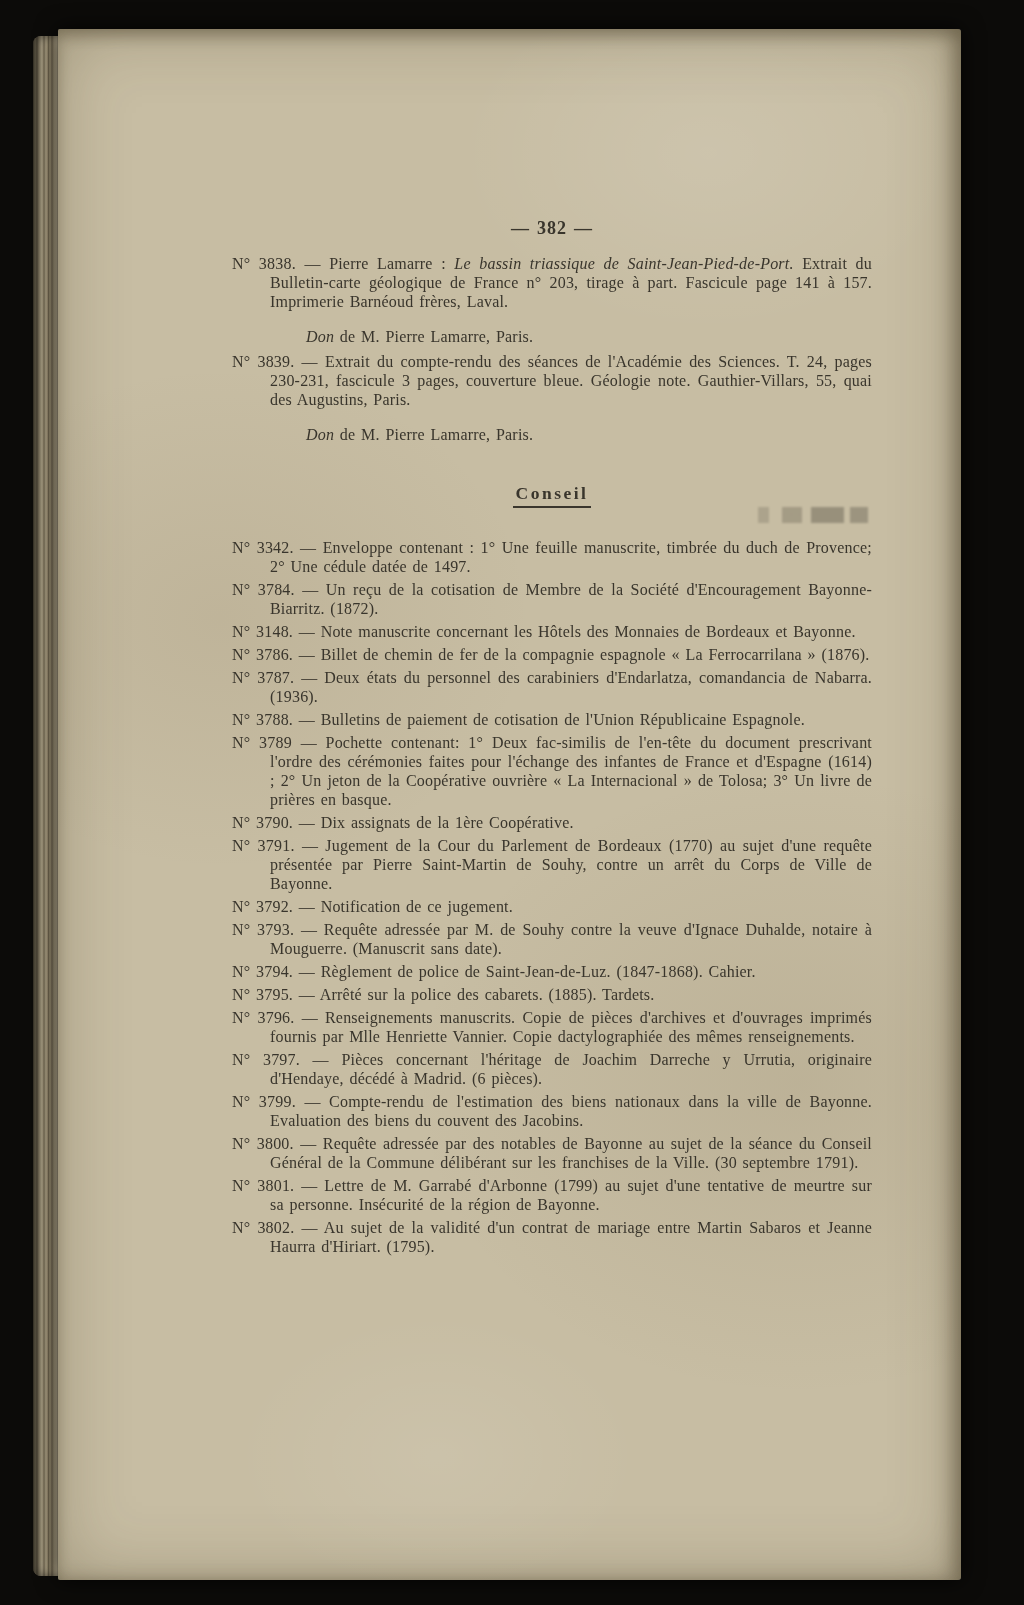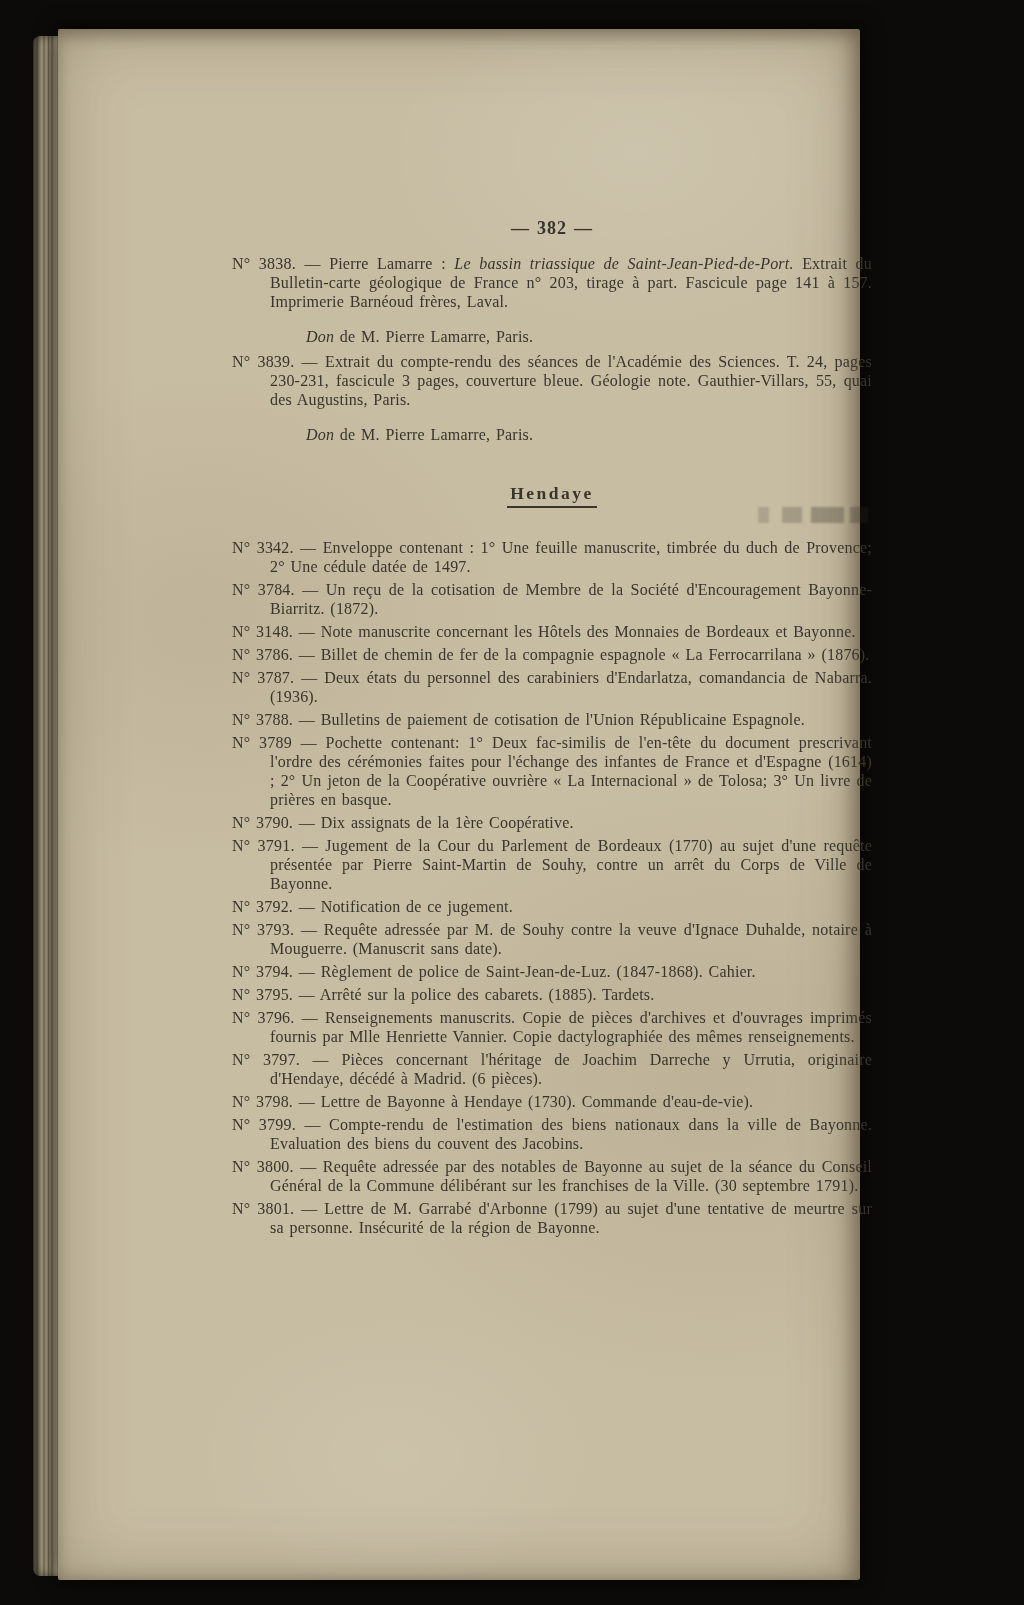--- a/index.html
+++ b/index.html
@@ -17,21 +17,21 @@
     position:absolute; left:33px; top:36px; width:27px; height:1540px;
     background: repeating-linear-gradient(90deg,
       #5f5643 0px, #9a8e72 2px, #6e6450 4px, #a2967a 6px,
       #c0b497 9px, #7a7059 11px, #b2a689 13px, #8d8166 15px);
     border-radius:8px 0 0 8px;
     box-shadow: inset 6px 0 8px rgba(0,0,0,.55);
   }
 
   
   .page {
-    position:absolute; left:58px; top:29px; width:802px; height:1551px;
+    position:absolute; left:58px; top:29px; width:903px; height:1551px;
     background:
       radial-gradient(ellipse 420px 300px at 72% 8%,  rgba(255,255,255,.10), transparent 60%),
       radial-gradient(ellipse 520px 420px at 18% 38%, rgba(120,100,70,.10), transparent 60%),
       radial-gradient(ellipse 640px 520px at 82% 68%, rgba(110,95,65,.12), transparent 60%),
       radial-gradient(ellipse 340px 240px at 42% 92%, rgba(255,255,255,.08), transparent 60%),
       #c7bda3;
     box-shadow:
       inset 0 0 70px rgba(70,58,34,.30),
       inset -10px 0 18px rgba(60,50,30,.35),
       inset 0 8px 14px rgba(60,50,30,.25),
@@ -91,37 +91,37 @@
     <div class="text-column">
 
       <div class="page-number">— 382 —</div>
 
       <p class="entry"><span class="num">N° 3838.</span> <span>— Pierre Lamarre :</span> <span class="italic">Le bassin triassique de Saint-Jean-Pied-de-Port.</span> <span>Extrait du Bulletin-carte géologique de France n° 203, tirage à part. Fascicule page 141 à 157. Imprimerie Barnéoud frères, Laval.</span></p>
       <p class="don"><span class="italic">Don</span> <span>de M. Pierre Lamarre, Paris.</span></p>
 
       <p class="entry"><span class="num">N° 3839.</span> <span>— Extrait du compte-rendu des séances de l'Académie des Sciences. T. 24, pages 230-231, fascicule 3 pages, couverture bleue. Géologie note. Gauthier-Villars, 55, quai des Augustins, Paris.</span></p>
       <p class="don"><span class="italic">Don</span> <span>de M. Pierre Lamarre, Paris.</span></p>
 
-      <div class="section-heading"><span class="rule">Hendaye</span></div>
+      <div class="section-heading"><span class="rule">Conseil</span></div>
 
       <p class="entry"><span class="num">N° 3342.</span> <span>— Enveloppe contenant : 1° Une feuille manuscrite, timbrée du duch de Provence; 2° Une cédule datée de 1497.</span></p>
       <p class="entry"><span class="num">N° 3784.</span> <span>— Un reçu de la cotisation de Membre de la Société d'Encouragement Bayonne-Biarritz. (1872).</span></p>
       <p class="entry"><span class="num">N° 3148.</span> <span>— Note manuscrite concernant les Hôtels des Monnaies de Bordeaux et Bayonne.</span></p>
       <p class="entry"><span class="num">N° 3786.</span> <span>— Billet de chemin de fer de la compagnie espagnole « La Ferrocarrilana » (1876).</span></p>
       <p class="entry"><span class="num">N° 3787.</span> <span>— Deux états du personnel des carabiniers d'Endarlatza, comandancia de Nabarra. (1936).</span></p>
       <p class="entry"><span class="num">N° 3788.</span> <span>— Bulletins de paiement de cotisation de l'Union Républicaine Espagnole.</span></p>
       <p class="entry"><span class="num">N° 3789</span> <span>— Pochette contenant: 1° Deux fac-similis de l'en-tête du document prescrivant l'ordre des cérémonies faites pour l'échange des infantes de France et d'Espagne (1614) ; 2° Un jeton de la Coopérative ouvrière « La Internacional » de Tolosa; 3° Un livre de prières en basque.</span></p>
       <p class="entry"><span class="num">N° 3790.</span> <span>— Dix assignats de la 1ère Coopérative.</span></p>
       <p class="entry"><span class="num">N° 3791.</span> <span>— Jugement de la Cour du Parlement de Bordeaux (1770) au sujet d'une requête présentée par Pierre Saint-Martin de Souhy, contre un arrêt du Corps de Ville de Bayonne.</span></p>
       <p class="entry"><span class="num">N° 3792.</span> <span>— Notification de ce jugement.</span></p>
       <p class="entry"><span class="num">N° 3793.</span> <span>— Requête adressée par M. de Souhy contre la veuve d'Ignace Duhalde, notaire à Mouguerre. (Manuscrit sans date).</span></p>
       <p class="entry"><span class="num">N° 3794.</span> <span>— Règlement de police de Saint-Jean-de-Luz. (1847-1868). Cahier.</span></p>
       <p class="entry"><span class="num">N° 3795.</span> <span>— Arrêté sur la police des cabarets. (1885). Tardets.</span></p>
       <p class="entry"><span class="num">N° 3796.</span> <span>— Renseignements manuscrits. Copie de pièces d'archives et d'ouvrages imprimés fournis par Mlle Henriette Vannier. Copie dactylographiée des mêmes renseignements.</span></p>
       <p class="entry"><span class="num">N° 3797.</span> <span>— Pièces concernant l'héritage de Joachim Darreche y Urrutia, originaire d'Hendaye, décédé à Madrid. (6 pièces).</span></p>
-      <p class="entry"><span class="num">N° 3798.</span> <span>— Lettre de Bayonne à Hendaye (1730). Commande d'eau-de-vie).</span></p>
       <p class="entry"><span class="num">N° 3799.</span> <span>— Compte-rendu de l'estimation des biens nationaux dans la ville de Bayonne. Evaluation des biens du couvent des Jacobins.</span></p>
       <p class="entry"><span class="num">N° 3800.</span> <span>— Requête adressée par des notables de Bayonne au sujet de la séance du Conseil Général de la Commune délibérant sur les franchises de la Ville. (30 septembre 1791).</span></p>
       <p class="entry"><span class="num">N° 3801.</span> <span>— Lettre de M. Garrabé d'Arbonne (1799) au sujet d'une tentative de meurtre sur sa personne. Insécurité de la région de Bayonne.</span></p>
+      <p class="entry"><span class="num">N° 3802.</span> <span>— Au sujet de la validité d'un contrat de mariage entre Martin Sabaros et Jeanne Haurra d'Hiriart. (1795).</span></p>
 
     </div>
   </div>
 </div>
 
 </body></html>

